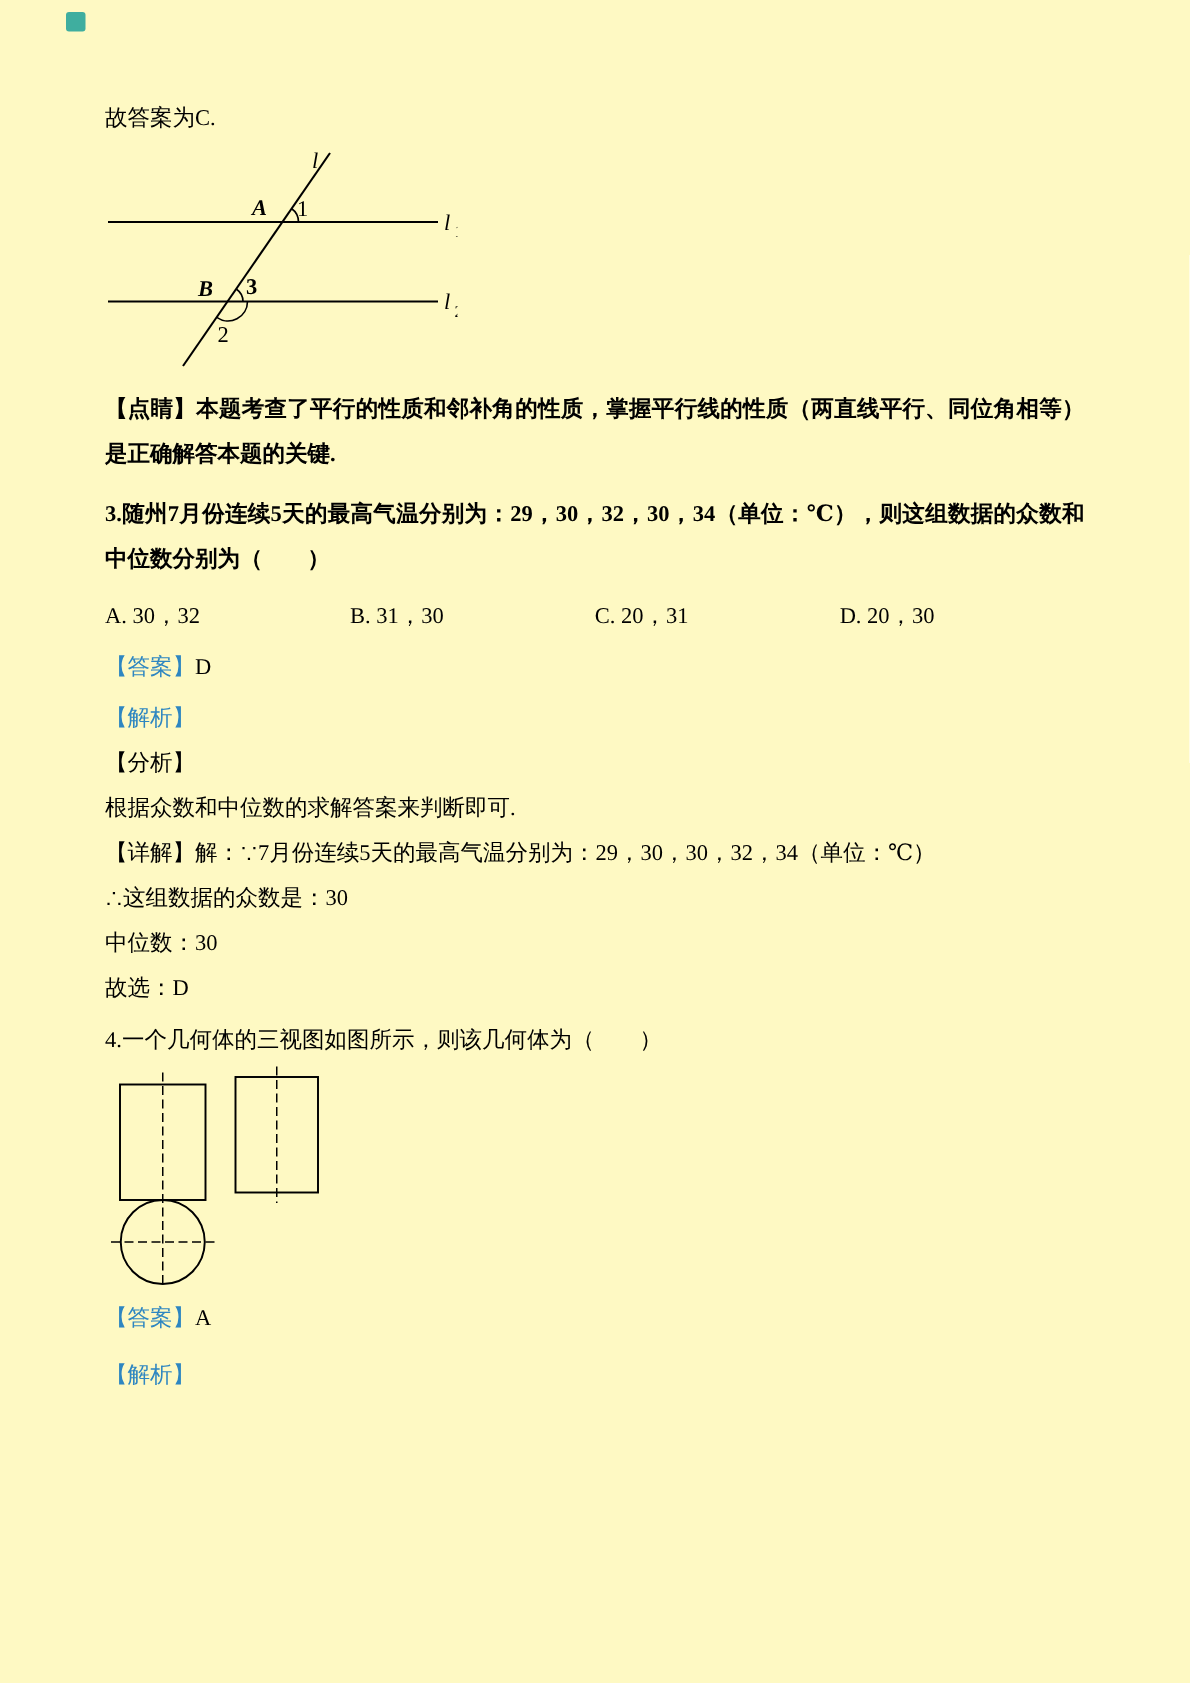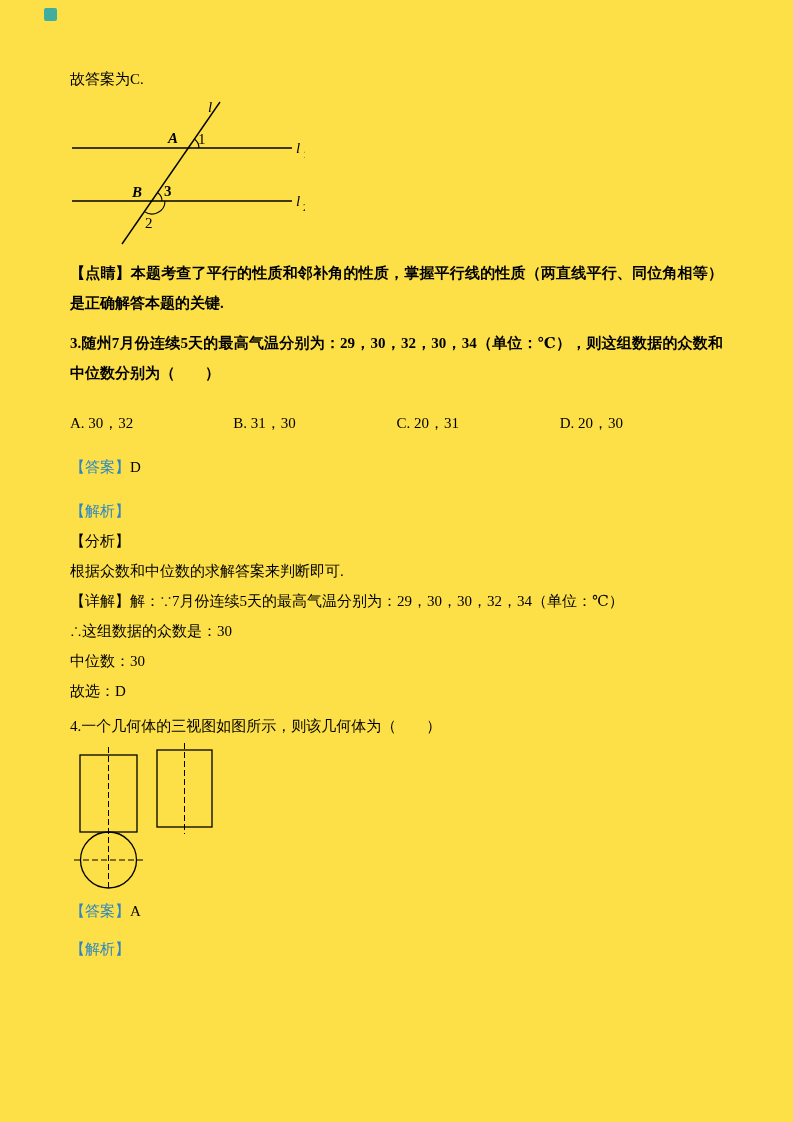--- a/index.html
+++ b/index.html
@@ -1,37 +1,37 @@
 <!DOCTYPE html>
 <html><head>
 <meta charset="utf-8">
 <style>
   html,body{margin:0;padding:0;background:#ffffff;}
   .page{
     position:relative;
     width:793px;height:1122px;
     box-sizing:border-box;
     padding:64px 70px 0 70px;
-    background:#fde047;
+    background:#fef9c3;
     font-family:"Liberation Serif","DejaVu Serif",serif;
     font-size:15px;color:#000;
     overflow:hidden;
   }
   .corner-logo{
     position:absolute;left:44px;top:8px;
     width:13px;height:13px;border-radius:2px;
     background:#3fae9f;
   }
   p{margin:0;line-height:30px;}
   .just{text-align:justify;font-weight:bold;}
-  .mt2{margin-top:14px;}  .mt5{margin-top:5px;}
+  .mt2{margin-top:4px;}  .mt5{margin-top:5px;}
   .mt8{margin-top:8px;}  .mt10{margin-top:10px;}
   .mt12{margin-top:12px;}
   .blue{color:#2e86c1;}
-  .options{display:flex;margin-top:20px;line-height:30px;align-items:flex-end;}
+  .options{display:flex;margin-top:8px;line-height:30px;align-items:flex-end;}
   .options span{flex:0 0 25%;text-align:left;}
   .figure{line-height:0;}
   .fig1{margin-top:2px;height:150px;}
   .fig2{margin-top:0;height:155px;}
   
   .ln{stroke:#000;stroke-width:1.4;fill:none;}
   .arc{stroke:#000;stroke-width:1.1;fill:none;}
   .rc{stroke:#000;stroke-width:1.3;fill:none;}
   .dash{stroke:#000;stroke-width:1;fill:none;stroke-dasharray:6 3;}
   .svgtxt{font-family:"Liberation Serif","DejaVu Serif",serif;font-size:15px;fill:#000;}

